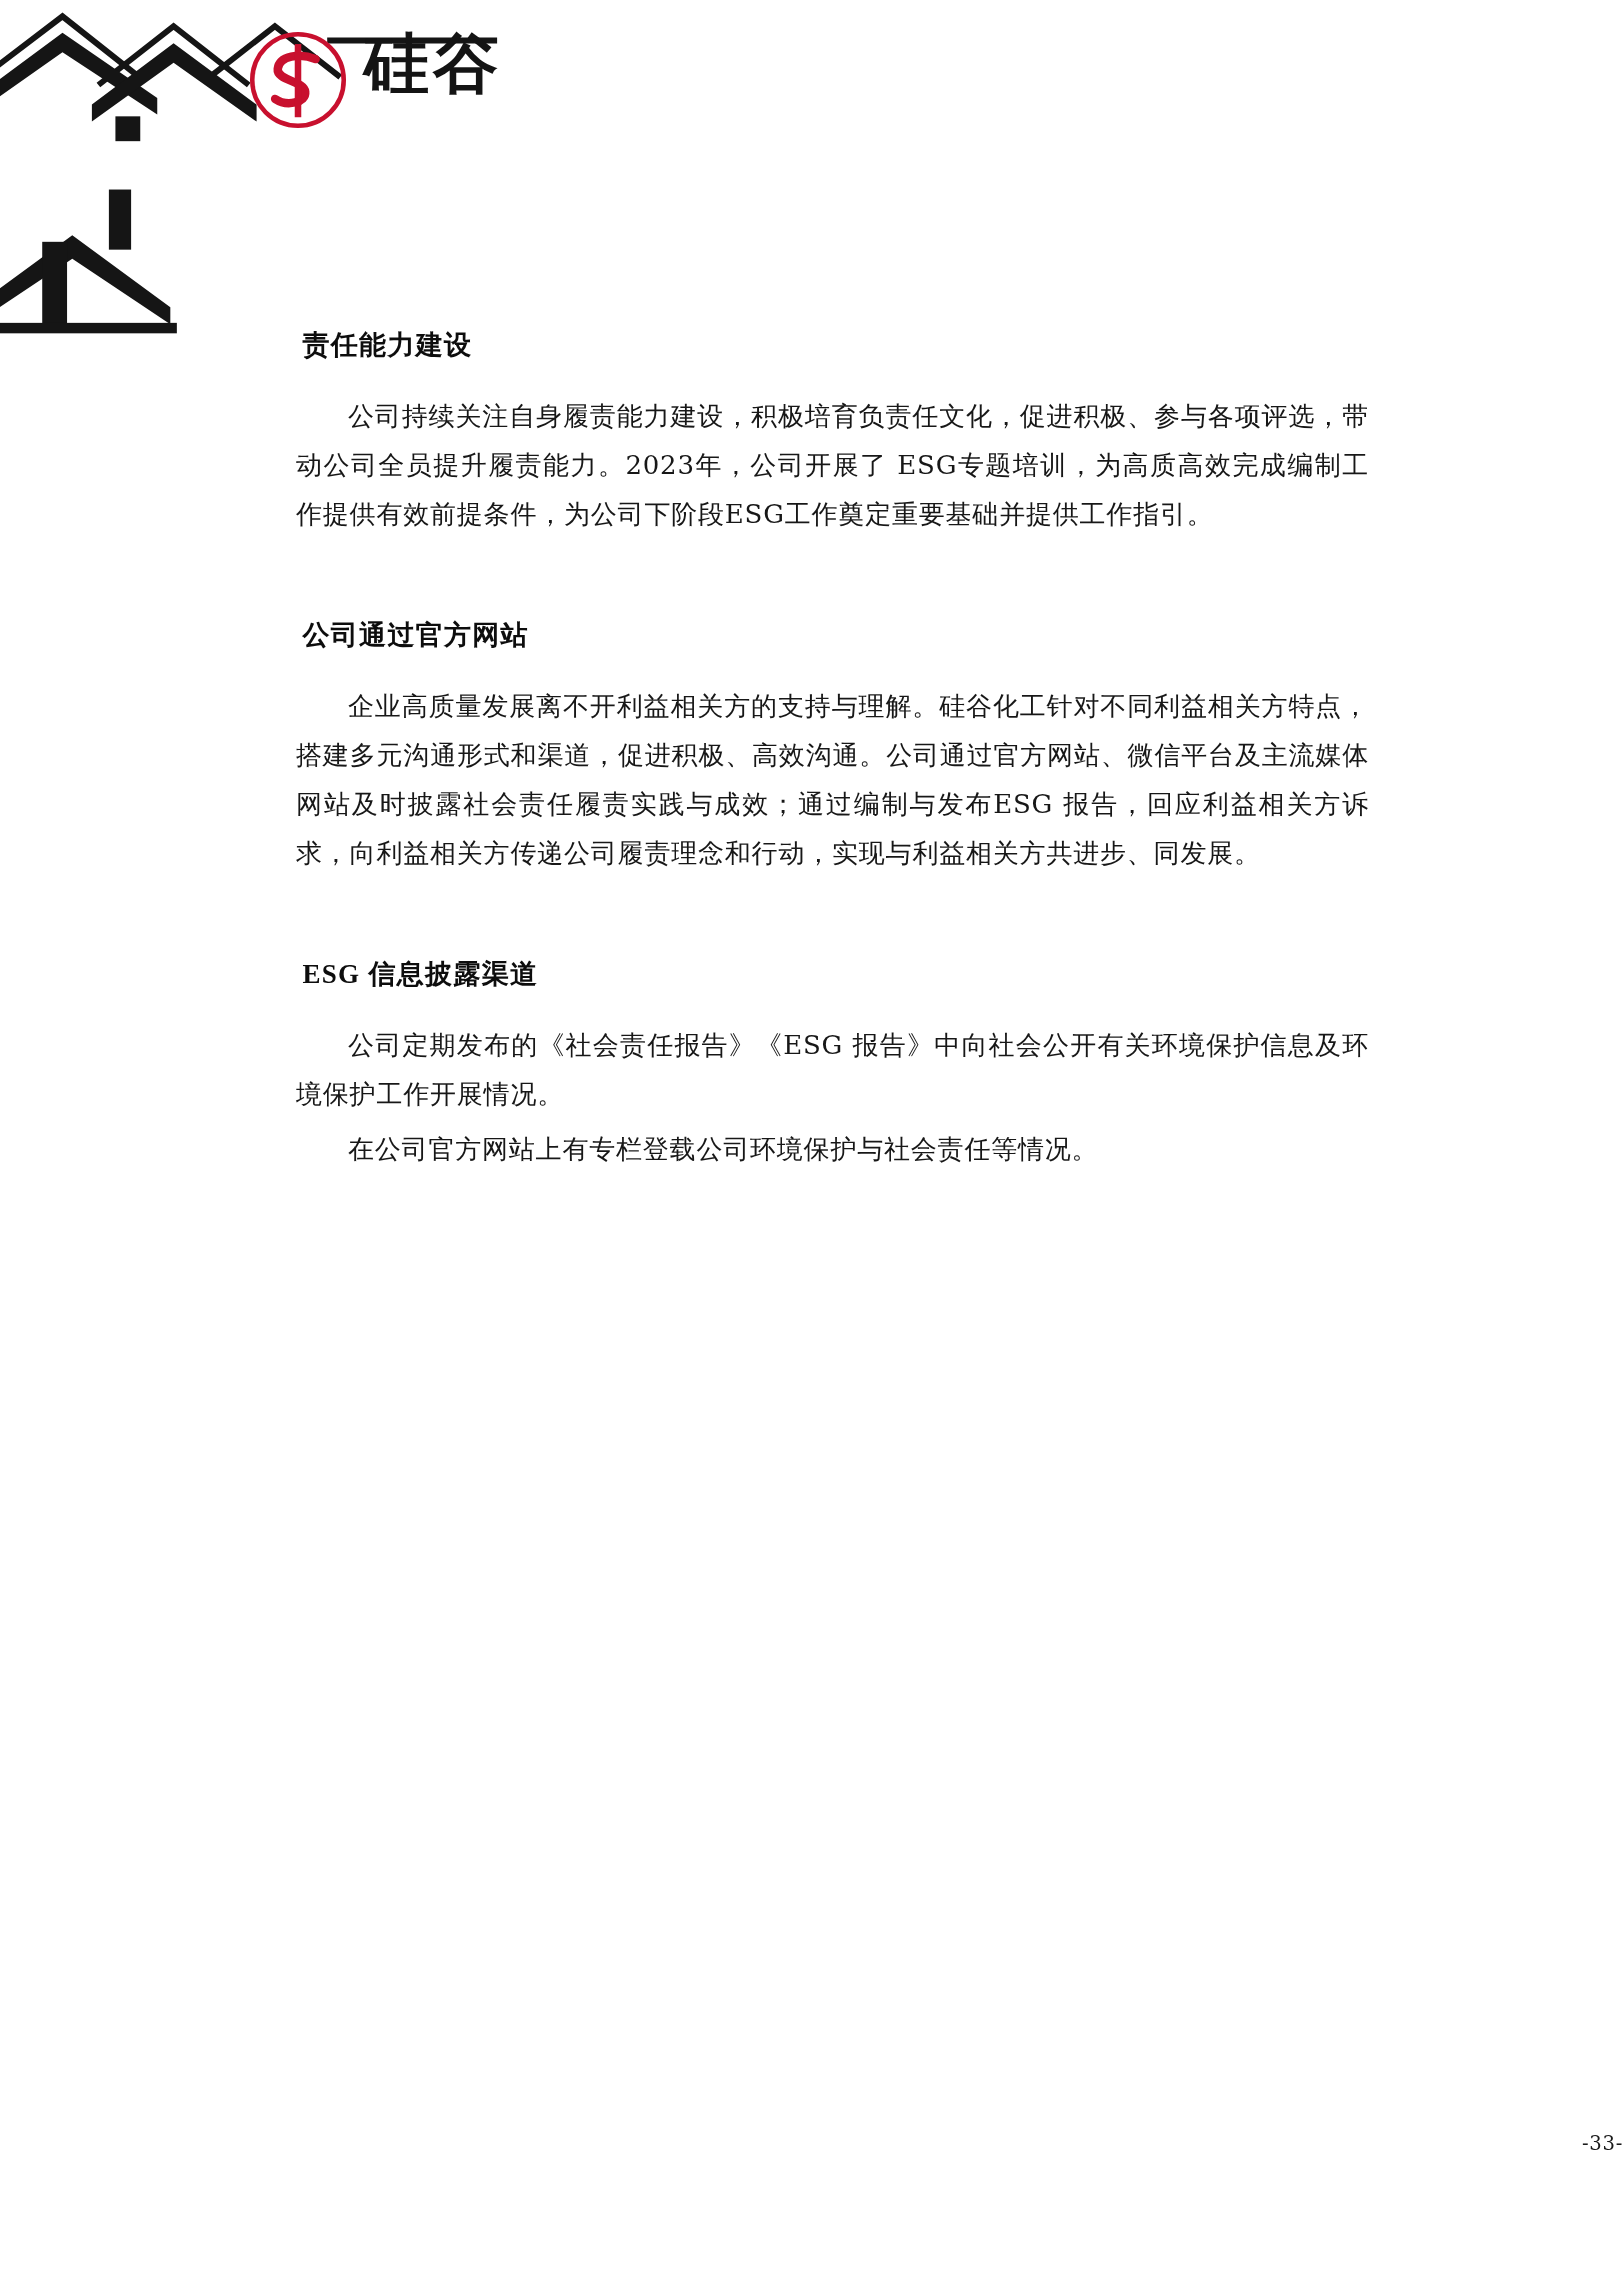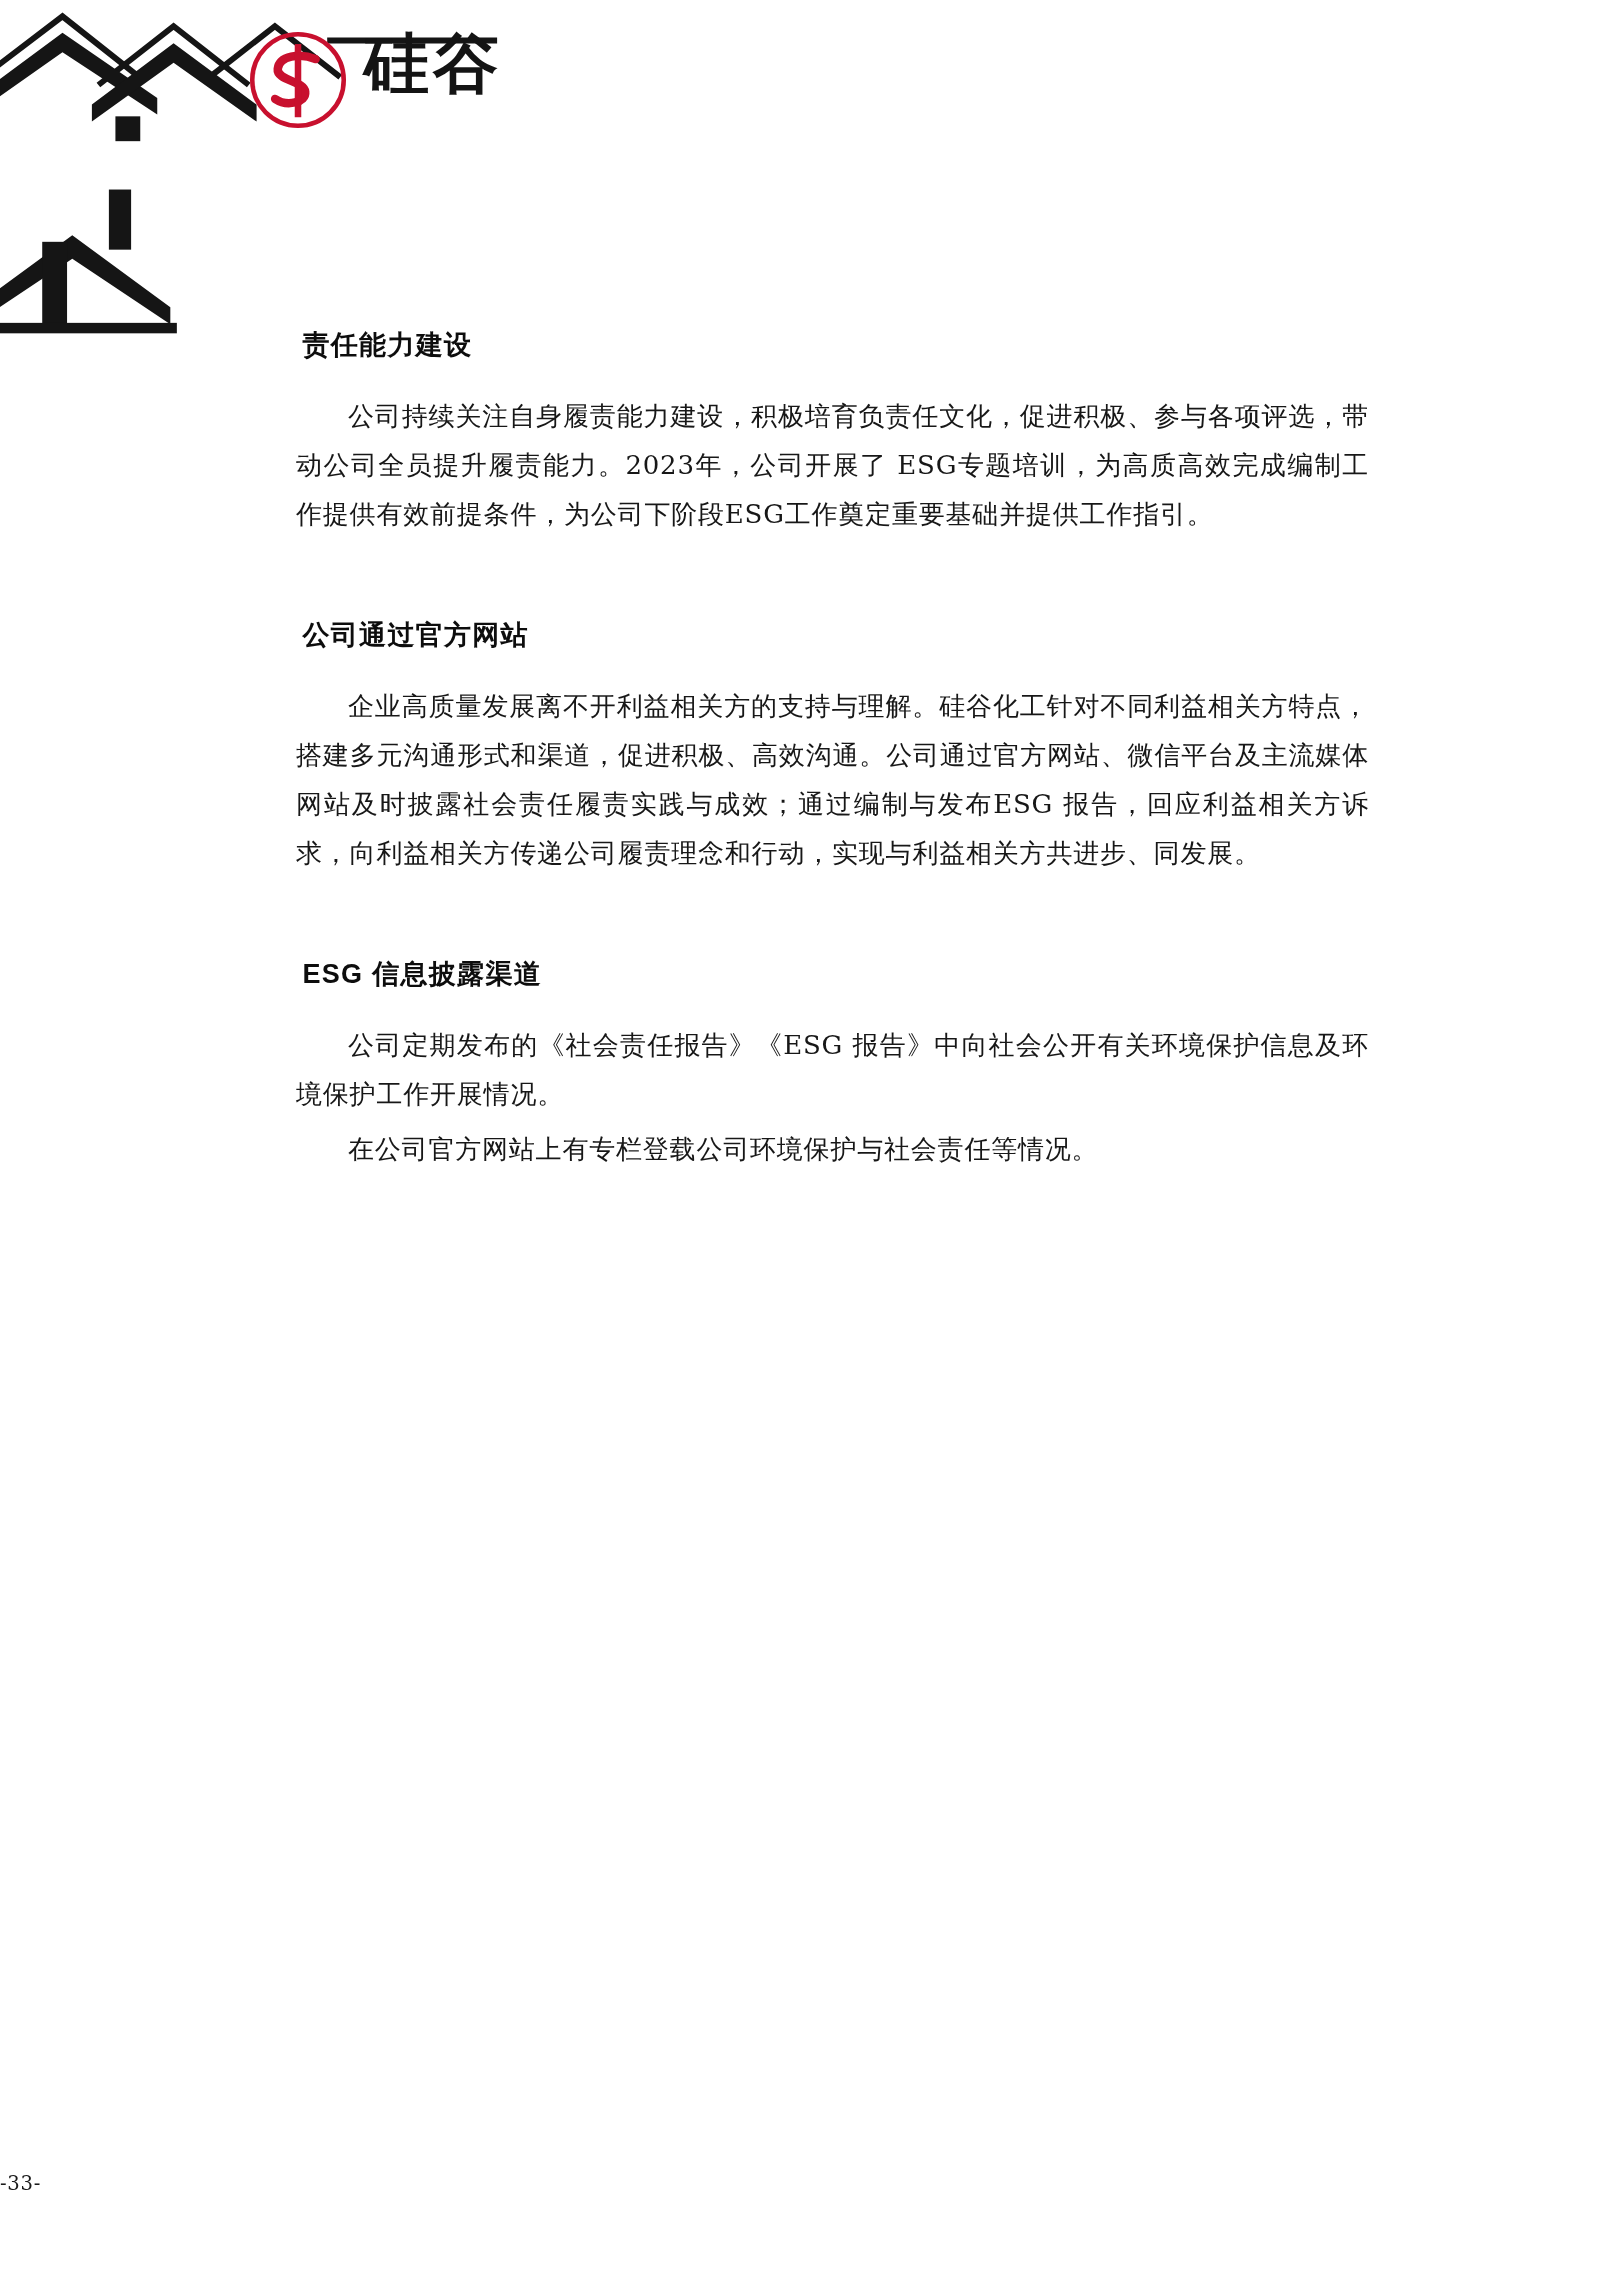--- a/index.html
+++ b/index.html
@@ -51,21 +51,21 @@
   }
 
   
   .content {
     position: absolute;
     left: 296px;
     top: 327px;
     width: 1073px;
   }
   .sec-heading {
-    font-family: Liberation Sans, sans-serif;
+    font-family: Liberation Serif, serif;
     font-weight: 700;
     font-size: 27px;
     letter-spacing: 1.3px;
     color: #0d0d0d;
     margin: 0 0 29px 0;
     padding-left: 6.5px;
   }
   .para {
     font-size: 26px;
     line-height: 1.88;
@@ -77,25 +77,24 @@
     color: #171717;
   }
   .block-gap-lg { height: 72px; }
 
   
   .page-number {
     position: absolute;
     left: 0;
     right: 0;
     top: 2132px;
-    text-align: left;
+    text-align: right;
     font-size: 19.6px;
     letter-spacing: 0.7px;
     color: #1a1a1a;
-    margin-top: 40px;
   }
 </style>
 </head>
 <body>
 
 <div class="page">
 
   <svg class="header-art" viewBox="0 0 900 560" xmlns="http://www.w3.org/2000/svg">
     <g fill="none" stroke="#151515" stroke-width="9">
       <path d="M-30 120 L95 25 L215 120"></path>

